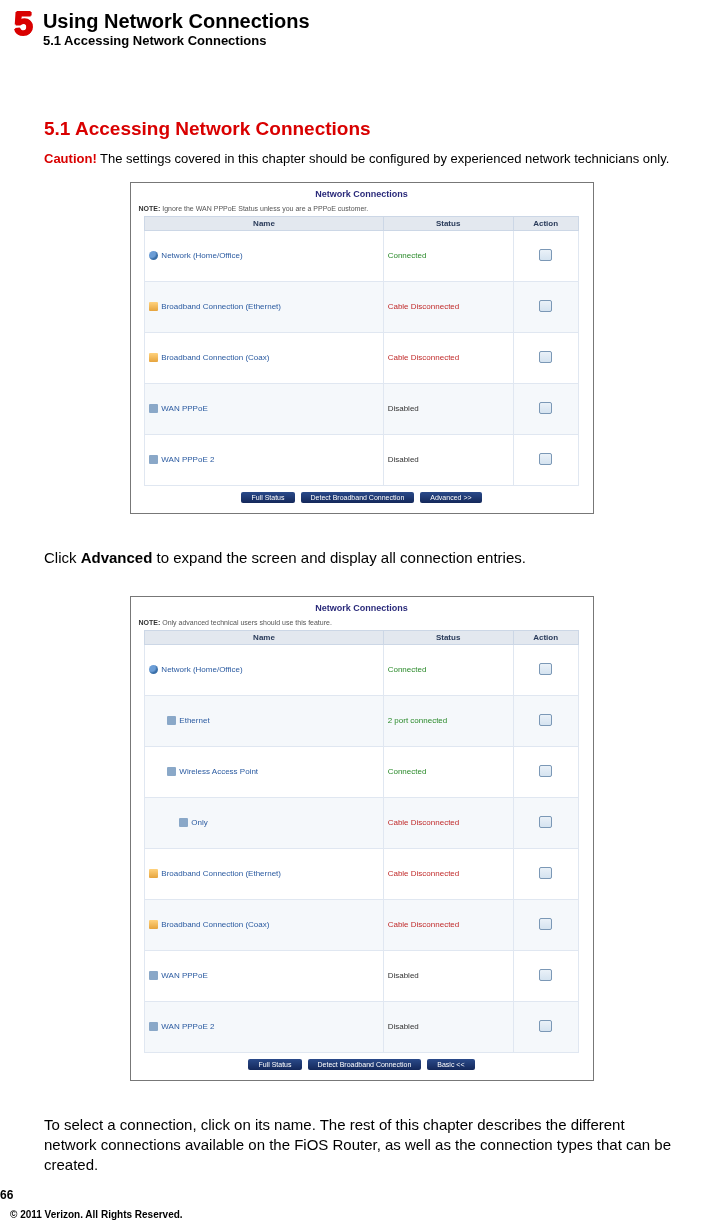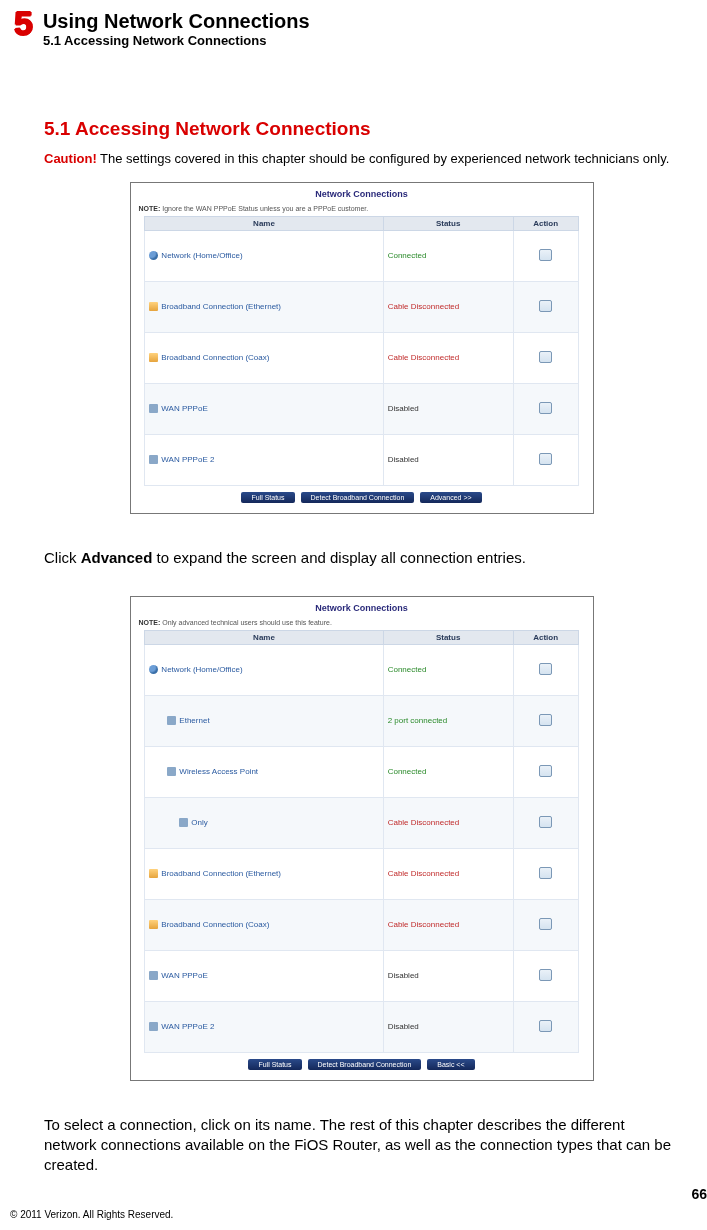--- a/index.html
+++ b/index.html
@@ -31,22 +31,22 @@
   .name-link{color:#2a5aa0}
   .status-green{color:#2a8a2a}
   .status-red{color:#c02a2a}
   .status-dis{color:#333}
   .action-cell{text-align:center}
   .action-ic{display:inline-block;width:11px;height:10px;border:1px solid #7b98b6;background:linear-gradient(#eaf1f8,#d5e3f0);border-radius:2px;position:relative}
   .btnrow{display:flex;gap:6px;justify-content:center;margin-top:6px}
   .ui-btn{font-size:7px;color:#fff;padding:2px 10px;background:linear-gradient(#2a4a8a,#14285a);border-radius:2px}
   .indent-1{padding-left:18px}
   .indent-2{padding-left:30px}
-  .page-num{position:absolute;bottom:28px;left:0;width:100%;text-align:right;font-size:14px;font-weight:900}
-  .copyright{position:absolute;bottom:10px;left:10px;font-size:10px;font-weight:400;color:#000}
+  .page-num{position:absolute;bottom:28px;left:0;width:100%;text-align:left;font-size:12px;font-weight:900}
+  .copyright{position:absolute;bottom:10px;left:10px;font-size:10px;font-weight:700;color:#000}
 </style>
 </head>
 <body>
 
 <div class="page">
 
   <div class="header">
     <div class="header-row">
       <div class="chapter-num">5</div>
       <div class="header-titles">

